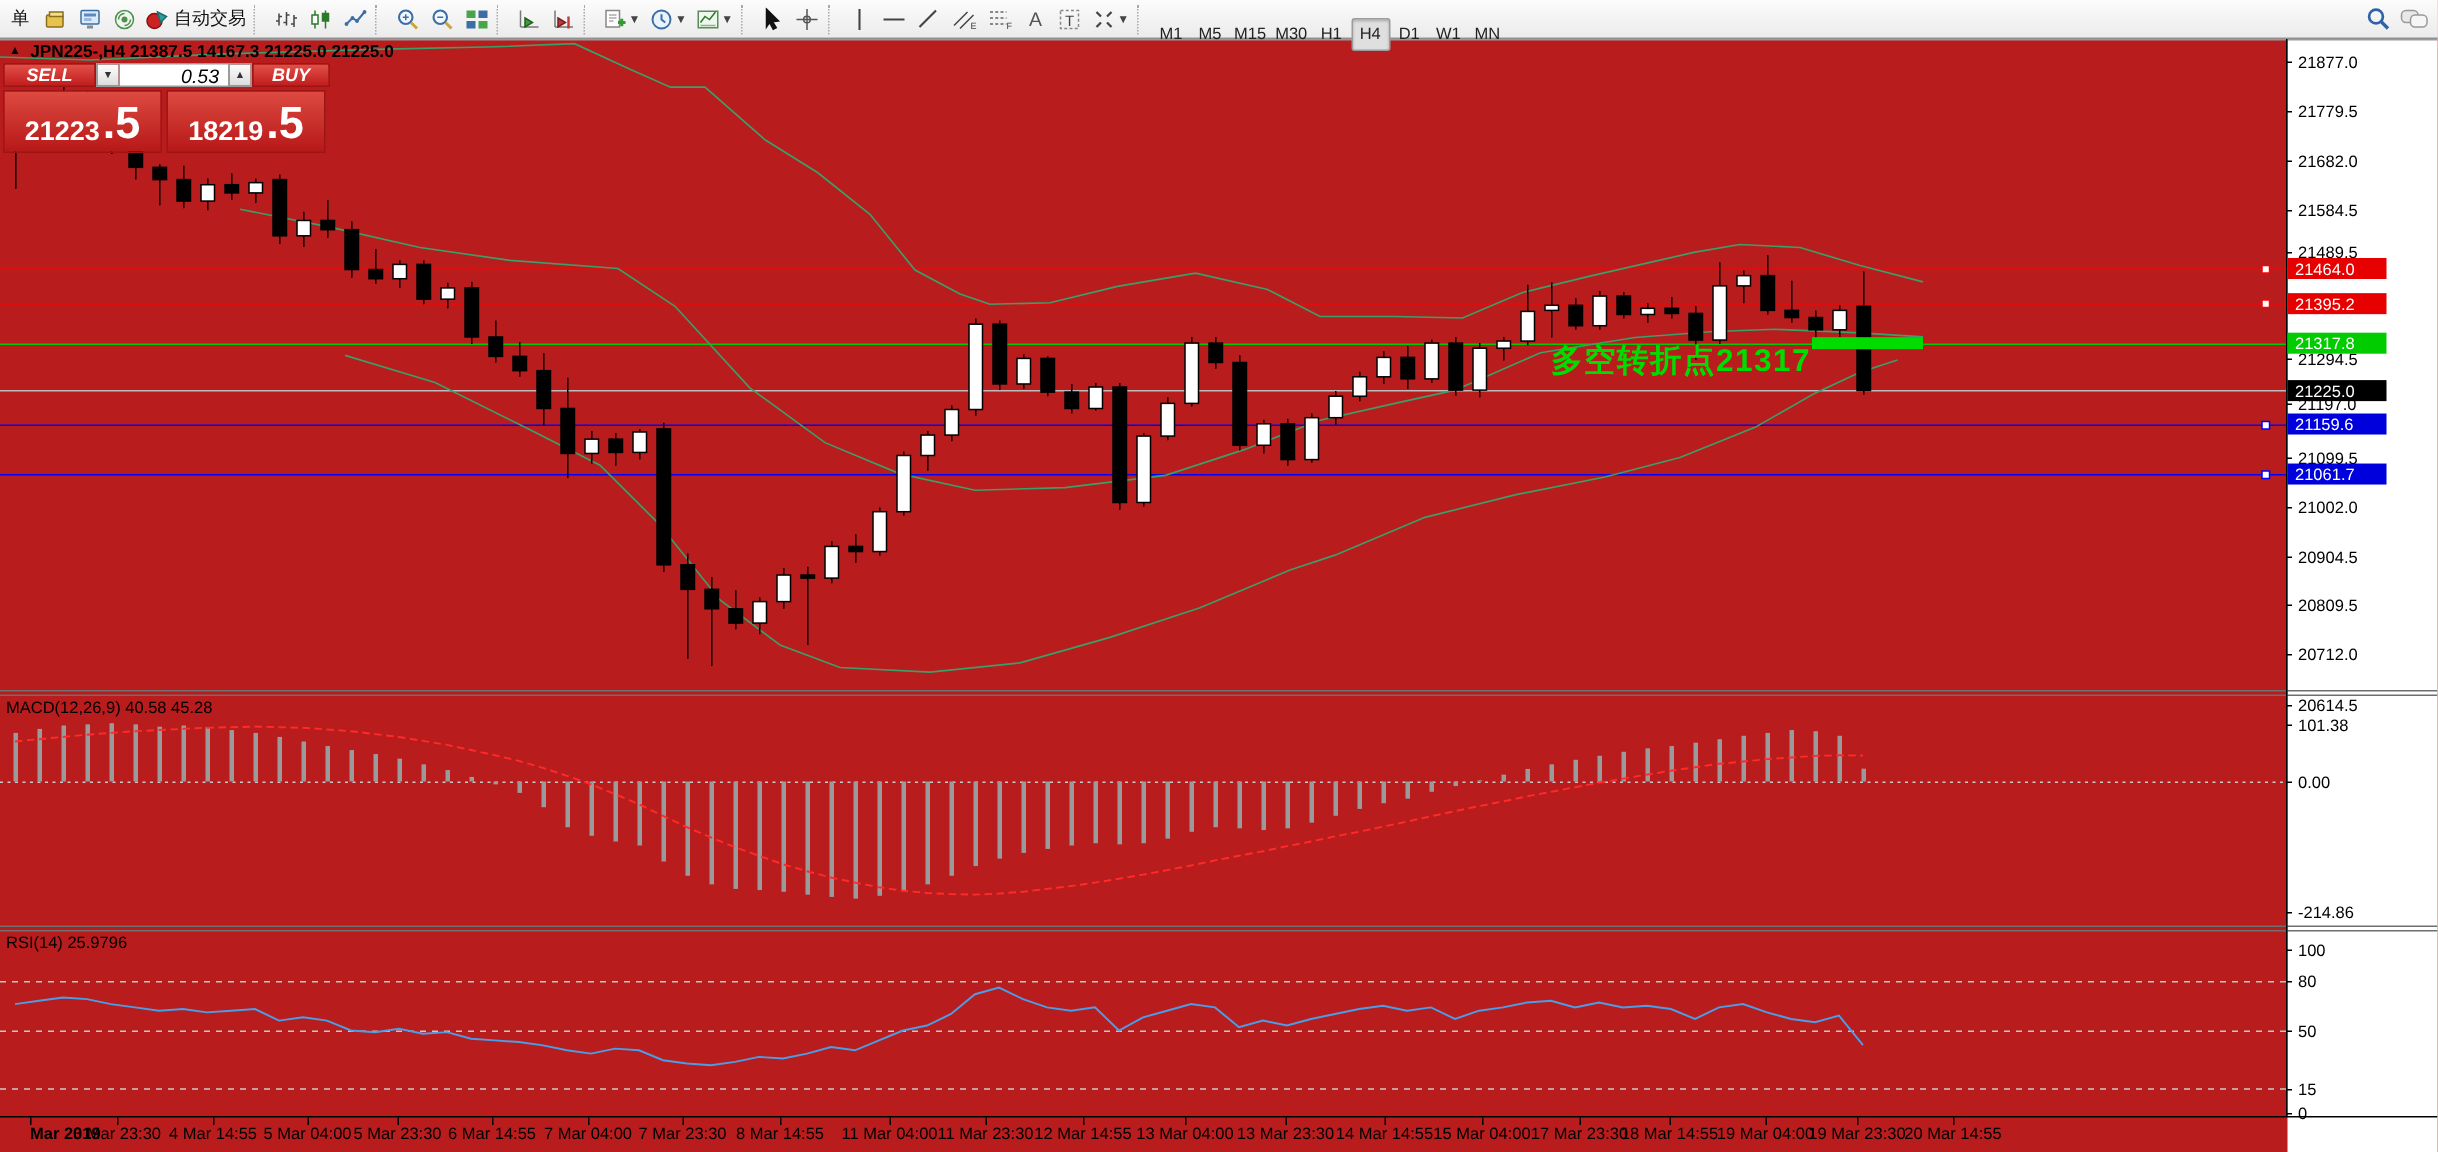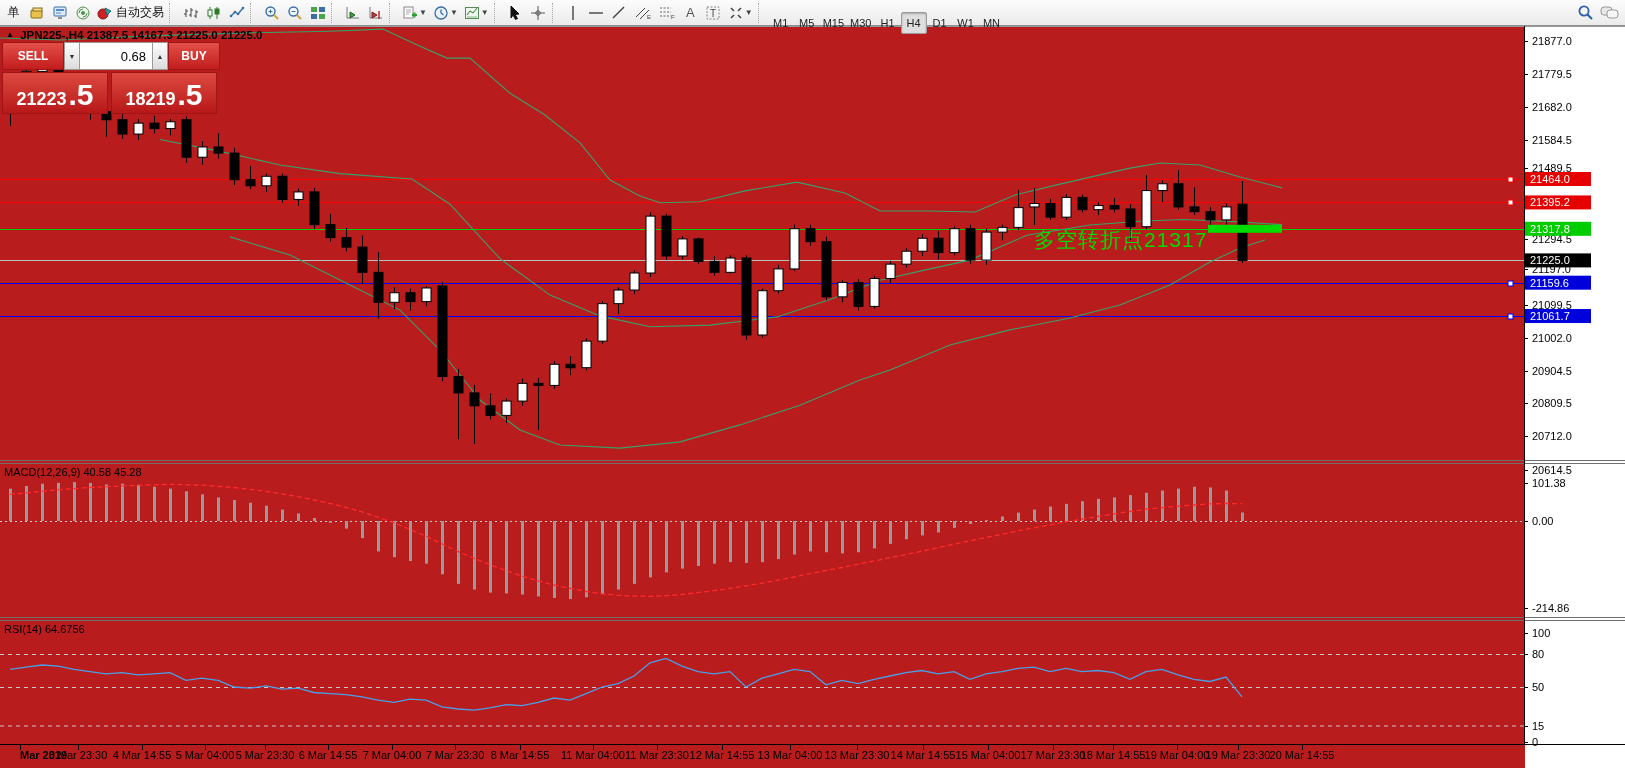--- a/index.html
+++ b/index.html
@@ -16,25 +16,25 @@
   .tsep{width:7px;height:20px;margin:0 2px;border-left:1px dotted #a8a8a8;}
   .caret{font-size:8px;color:#444;margin-left:1px;}
   .tspacer{flex:1;}
   .cjk{font-size:12px;color:#111;}
   
   .chartwin{position:absolute;left:0;top:26px;width:1625px;height:742px;background:#b91c1c;}
   #chart-svg{position:absolute;left:0;top:0;z-index:1;}
   .chart-title{position:absolute;left:6px;top:3px;font-size:11.5px;font-weight:700;color:#000;z-index:3;white-space:nowrap;}
   .chart-title .tri{font-size:8px;vertical-align:2px;margin-right:3px;}
   .ind-label{position:absolute;left:4px;font-size:11px;color:#000;z-index:3;white-space:nowrap;}
-  .annotation{position:absolute;left:1034px;top:200px;z-index:4;font-size:21px;font-weight:400;
+  .annotation{position:absolute;left:1034px;top:200px;z-index:4;font-size:21px;font-weight:700;
     white-space:nowrap;letter-spacing:1px;}
   
   .ocp{position:absolute;left:2px;top:16px;width:218px;z-index:4;}
-  .ocp-row1{display:flex;height:28px;}
+  .ocp-row1{display:flex;height:16px;font-style:italic;}
   .btn-red{background:linear-gradient(#e25048,#c21d1d);color:#fff;font-weight:700;font-size:12px;
     display:flex;align-items:center;justify-content:center;border:1px solid #9e1515;box-sizing:border-box;}
   .sellbtn{width:62px;border-radius:2px 0 0 0;}
   .buybtn{width:52px;border-radius:0 2px 0 0;}
   .stepbtn{width:16px;background:linear-gradient(#fdfdfd,#dcdcdc);border:1px solid #9a9a9a;
     box-sizing:border-box;display:flex;align-items:center;justify-content:center;font-size:7px;color:#333;}
   .volbox{width:72px;background:#fff;border:1px solid #9a9a9a;border-left:none;border-right:none;
     box-sizing:border-box;display:flex;align-items:center;justify-content:flex-end;padding-right:6px;
     font-size:13px;color:#000;}
   .ocp-row2{display:flex;margin-top:2px;gap:3px;}
@@ -632,29 +632,29 @@
     </svg>
 
   <div class="chart-title">
     <span class="tri">▲</span>
     <span>JPN225-,H4</span>
     <span> </span>
     <span>21387.5 14167.3 21225.0 21225.0</span>
   </div>
 
   <div class="ind-label" style="top:440px;">MACD(12,26,9) 40.58 45.28</div>
-  <div class="ind-label" style="top:597px;">RSI(14) 64.6756</div>
+  <div class="ind-label" style="top:597px;">RSI(14) 25.9796</div>
 
   <div class="annotation" id="annot" style="color: rgb(0, 220, 0);">多空转折点21317</div>
 
   <div class="ocp">
     <div class="ocp-row1">
       <div class="btn-red sellbtn">SELL</div>
       <div class="stepbtn">▼</div>
-      <div class="volbox">0.68</div>
+      <div class="volbox">0.53</div>
       <div class="stepbtn">▲</div>
       <div class="btn-red buybtn">BUY</div>
     </div>
     <div class="ocp-row2">
       <div class="pricebox">
         <span class="pb-main">21223</span>
         <span class="pb-frac">.5</span>
       </div>
       <div class="pricebox">
         <span class="pb-main">18219</span>

